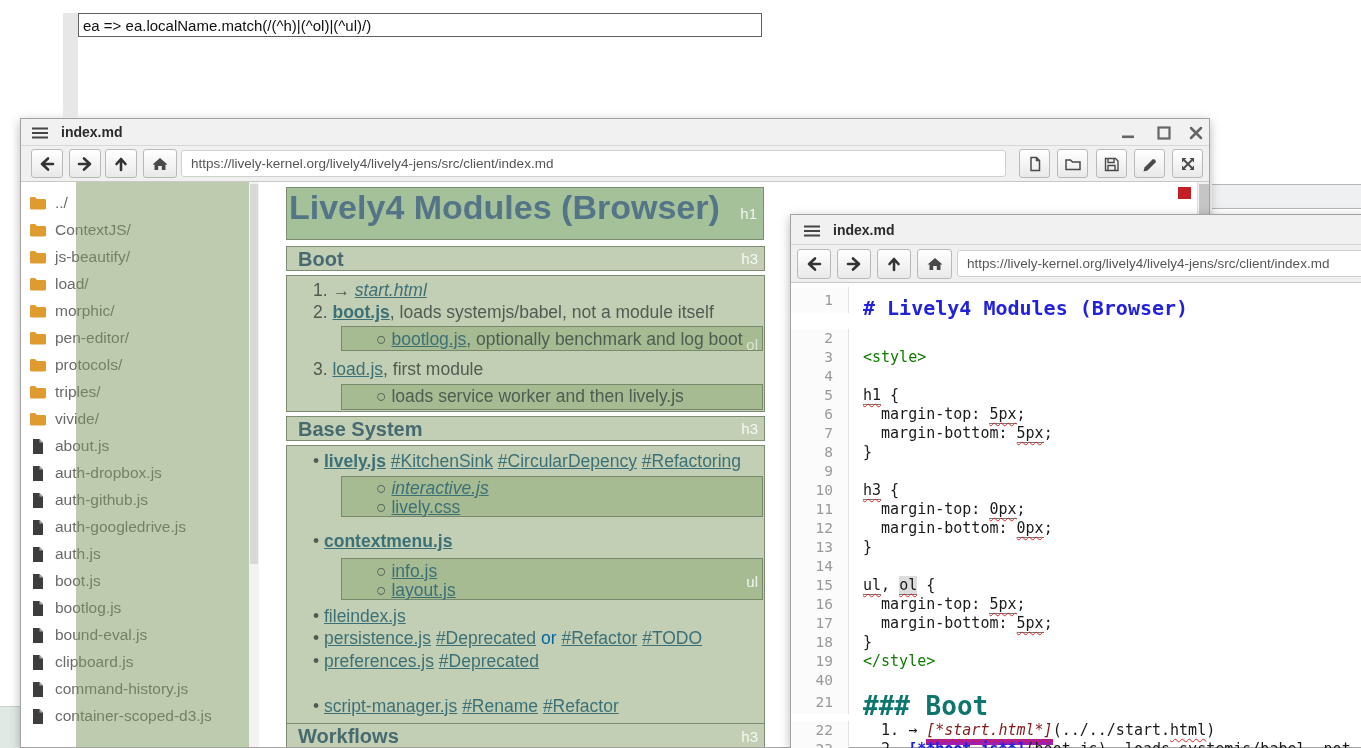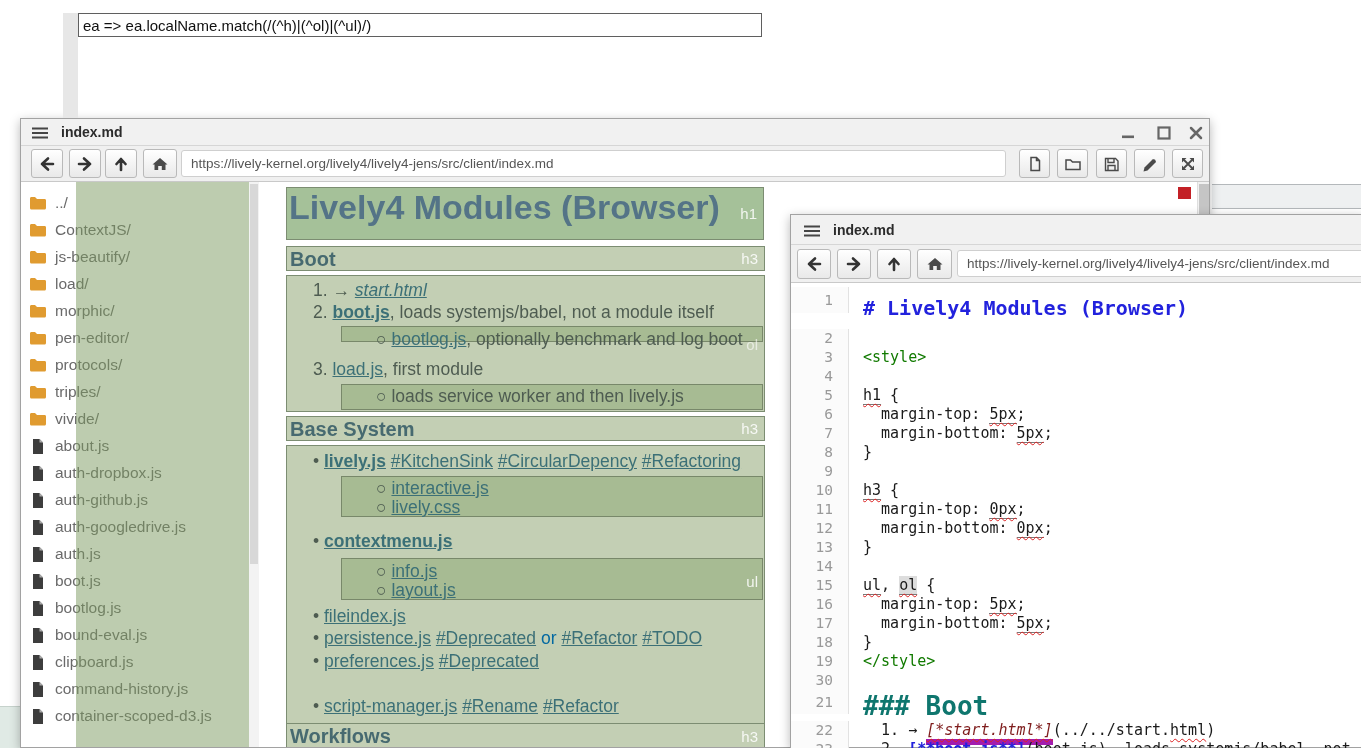--- a/index.html
+++ b/index.html
@@ -41,21 +41,21 @@
   #w1-scroll{position:absolute;left:1176px;top:0;bottom:0;width:12px;background:#f1f1f1;border-left:1px solid #dedede;}
   #w1-thumb{position:absolute;left:1px;top:2px;width:10px;height:64px;background:#c5c5c5;}
   #red-marker{position:absolute;left:1157px;top:5px;width:13px;height:12px;background:#c32026;}
 
   
   #mdmain{position:absolute;left:238px;top:0;width:938px;bottom:0;background:#fff;}
   .hl{position:absolute;background:#c3cfb4;border:1px solid #7c8d72;}
   .hl-nested{position:absolute;background:#a7bb93;border:1px solid #78886a;}
   .hl-tag{position:absolute;right:6px;color:rgba(255,255,255,.85);font-size:15px;}
   .mrow{position:absolute;white-space:nowrap;font-size:17.5px;color:#4e5c51;}
-  .h3row{font-size:20px;font-weight:bold;color:#476a70;padding-left:3px;line-height:24px;white-space:nowrap;}
+  .h3row{font-size:20px;font-weight:bold;color:#476a70;padding-left:11px;line-height:24px;white-space:nowrap;}
   #md-h1-text{position:absolute;left:30px;top:6px;font-size:34px;font-weight:bold;color:#2a35cf;white-space:nowrap;}
   #md-h1-overlay{position:absolute;left:27px;top:5px;width:478px;height:53px;background:rgba(110,155,90,.62);border:1px solid #7c8d72;}
   .seg-p{color:#4e5c51;}
   .seg-l{color:#3c7077;text-decoration:underline;}
   .seg-b{font-weight:bold;}
   .seg-e{font-style:italic;}
   .seg-or{color:#0369a1;}
 
   
   #win2{left:790px;top:214px;width:575px;height:534px;z-index:10;background:#f4f4f4;}
@@ -318,39 +318,39 @@
       </div>
 
       <div class="hl" style="left:27px;top:64px;width:479px;height:25px;">
         <div class="h3row">Boot</div>
         <span class="hl-tag" style="top:3px;">h3</span>
       </div>
 
       <div class="hl" style="left:27px;top:93px;width:479px;height:137px;">
         <div class="mrow" style="left:26px;top:4px;"><span class="seg-p">1. → </span><span class="seg-l seg-e">start.html</span></div>
         <div class="mrow" style="left:26px;top:26px;"><span class="seg-p">2. </span><span class="seg-l seg-b">boot.js</span><span class="seg-p">, loads systemjs/babel, not a module itself</span></div>
-        <div class="hl-nested" style="left:54px;top:50px;width:422px;height:16px;">
+        <div class="hl-nested" style="left:54px;top:50px;width:422px;height:25px;">
           <div class="mrow" style="left:34px;top:2px;"><span class="seg-p">○ </span><span class="seg-l">bootlog.js</span><span class="seg-p">, optionally benchmark and log boot</span></div>
         </div>
         <div class="mrow" style="left:26px;top:83px;"><span class="seg-p">3. </span><span class="seg-l">load.js</span><span class="seg-p">, first module</span></div>
         <div class="hl-nested" style="left:54px;top:108px;width:422px;height:26px;">
           <div class="mrow" style="left:34px;top:1px;"><span class="seg-p">○ loads service worker and then lively.js</span></div>
         </div>
         <span class="hl-tag" style="top:60px;color:rgba(255,255,255,.6);">ol</span>
       </div>
 
       <div class="hl" style="left:27px;top:234px;width:479px;height:25px;">
         <div class="h3row">Base System</div>
         <span class="hl-tag" style="top:3px;">h3</span>
       </div>
 
       <div class="hl" style="left:27px;top:263px;width:479px;height:320px;">
         <div class="mrow" style="left:26px;top:5px;"><span class="seg-p">• </span><span class="seg-l seg-b">lively.js</span><span class="seg-p"> </span><span class="seg-l">#KitchenSink</span><span class="seg-p"> </span><span class="seg-l">#CircularDepency</span><span class="seg-p"> </span><span class="seg-l">#Refactoring</span></div>
         <div class="hl-nested" style="left:54px;top:30px;width:422px;height:41px;">
-          <div class="mrow" style="left:34px;top:1px;"><span class="seg-p">○ </span><span class="seg-l">interactive.js</span></div>
+          <div class="mrow" style="left:34px;top:1px;font-style:italic;"><span class="seg-p">○ </span><span class="seg-l">interactive.js</span></div>
           <div class="mrow" style="left:34px;top:20px;"><span class="seg-p">○ </span><span class="seg-l">lively.css</span></div>
         </div>
         <div class="mrow" style="left:26px;top:85px;"><span class="seg-p">• </span><span class="seg-l seg-b">contextmenu.js</span></div>
         <div class="hl-nested" style="left:54px;top:112px;width:422px;height:42px;">
           <div class="mrow" style="left:34px;top:2px;"><span class="seg-p">○ </span><span class="seg-l">info.js</span></div>
           <div class="mrow" style="left:34px;top:21px;"><span class="seg-p">○ </span><span class="seg-l">layout.js</span></div>
         </div>
         <div class="mrow" style="left:26px;top:160px;"><span class="seg-p">• </span><span class="seg-l">fileindex.js</span></div>
         <div class="mrow" style="left:26px;top:182px;"><span class="seg-p">• </span><span class="seg-l">persistence.js</span><span class="seg-p"> </span><span class="seg-l">#Deprecated</span><span class="seg-p"> </span><span class="seg-or">or</span><span class="seg-p"> </span><span class="seg-l">#Refactor</span><span class="seg-p"> </span><span class="seg-l">#TODO</span></div>
         <div class="mrow" style="left:26px;top:205px;"><span class="seg-p">• </span><span class="seg-l">preferences.js</span><span class="seg-p"> </span><span class="seg-l">#Deprecated</span></div>
@@ -417,19 +417,19 @@
         <div class="cl"><span class="ln">10</span><span class="lc"><span class="c-df c-tok">h3</span><span class="c-df"> {</span></span></div>
         <div class="cl"><span class="ln">11</span><span class="lc"><span class="c-df">  margin-top: </span><span class="c-df c-tok">0px</span><span class="c-df">;</span></span></div>
         <div class="cl"><span class="ln">12</span><span class="lc"><span class="c-df">  margin-bottom: </span><span class="c-df c-tok">0px</span><span class="c-df">;</span></span></div>
         <div class="cl"><span class="ln">13</span><span class="lc"><span class="c-df">}</span></span></div>
         <div class="cl"><span class="ln">14</span><span class="lc"></span></div>
         <div class="cl"><span class="ln">15</span><span class="lc"><span class="c-df c-tok">ul</span><span class="c-df">, </span><span class="c-df c-tok c-bg">ol</span><span class="c-df"> {</span></span></div>
         <div class="cl"><span class="ln">16</span><span class="lc"><span class="c-df">  margin-top: </span><span class="c-df c-tok">5px</span><span class="c-df">;</span></span></div>
         <div class="cl"><span class="ln">17</span><span class="lc"><span class="c-df">  margin-bottom: </span><span class="c-df c-tok">5px</span><span class="c-df">;</span></span></div>
         <div class="cl"><span class="ln">18</span><span class="lc"><span class="c-df">}</span></span></div>
         <div class="cl"><span class="ln">19</span><span class="lc"><span class="c-tag">&lt;/style&gt;</span></span></div>
-        <div class="cl"><span class="ln">30</span><span class="lc"></span></div>
+        <div class="cl"><span class="ln">40</span><span class="lc"></span></div>
         <div class="cl b21"><span class="ln">21</span><span class="lc"><span class="c-mdh3">### Boot</span></span></div>
         <div class="cl"><span class="ln">22</span><span class="lc"><span class="c-df">  1. → </span><span class="c-emlink">[*start.html*]</span><span class="c-df">(../../start.</span><span class="c-df c-wv">html</span><span class="c-df">)</span></span></div>
         <div class="cl"><span class="ln">23</span><span class="lc"><span class="c-df">  2. </span><span class="c-blink">[**boot.js**]</span><span class="c-df">(boot.</span><span class="c-df c-wv">js</span><span class="c-df">), loads </span><span class="c-df c-wv">systemjs</span><span class="c-df">/babel, not</span></span></div>
       </div>
   </div>
 </div>
 
 </body></html>

